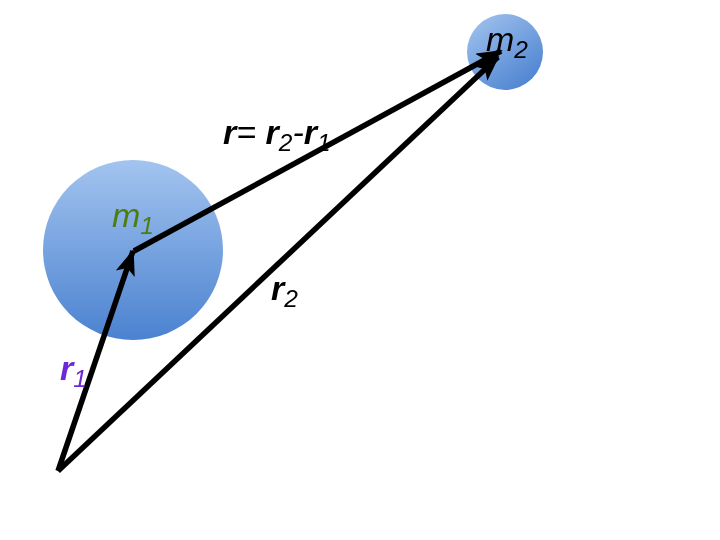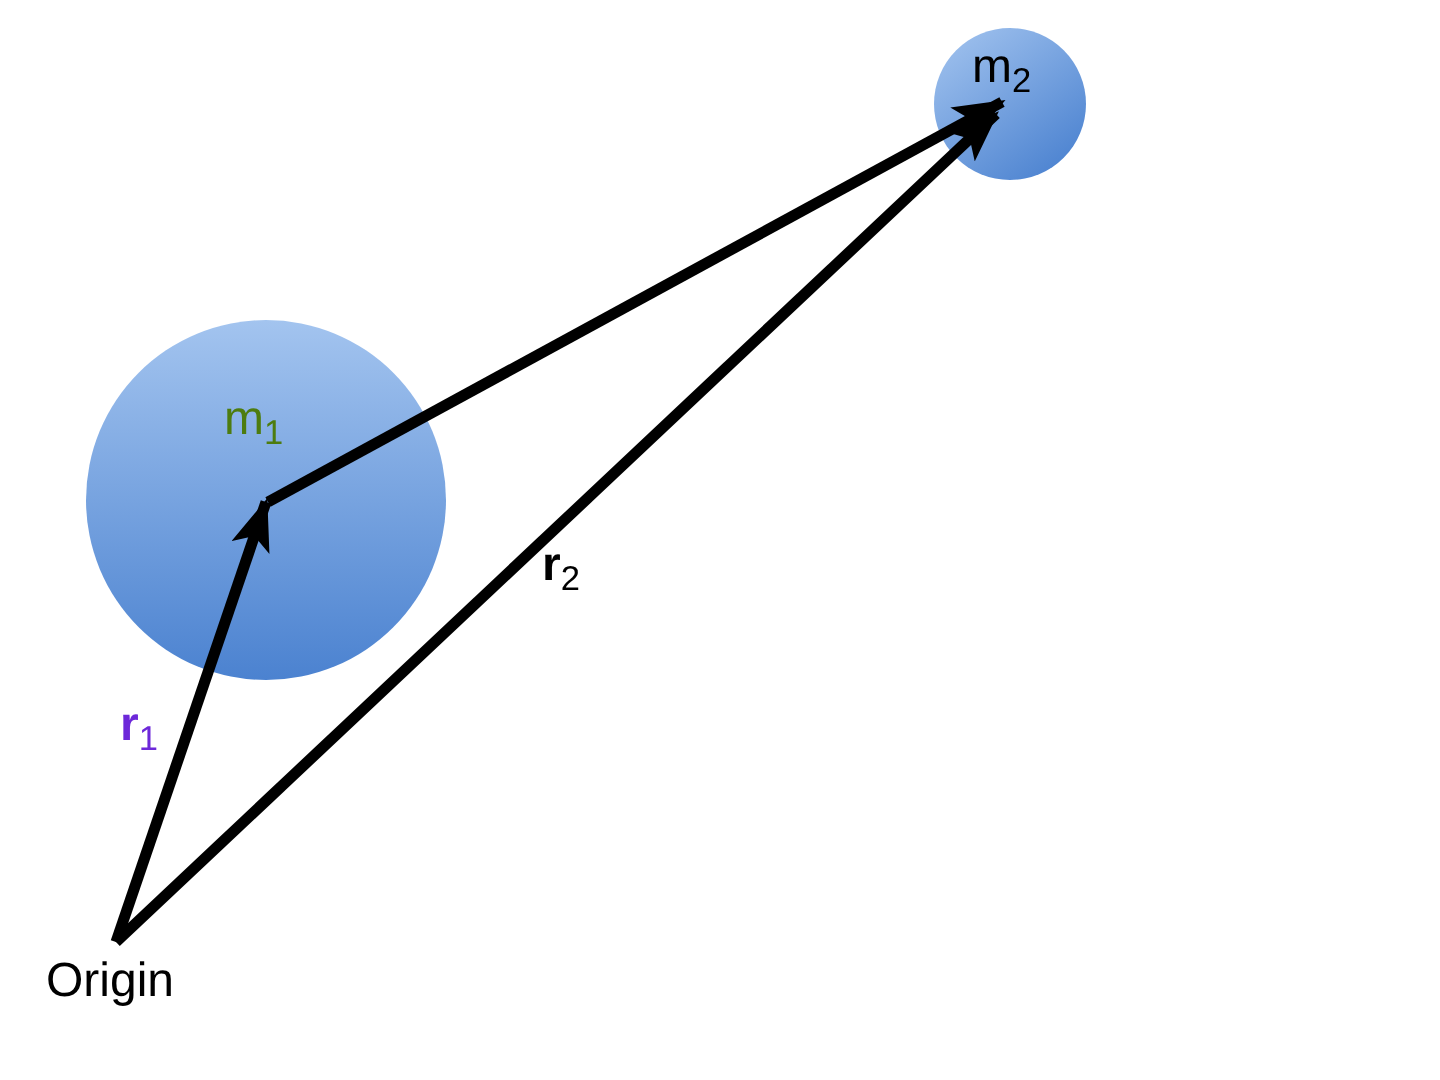--- a/index.html
+++ b/index.html
@@ -15,25 +15,26 @@
     font-family: "Liberation Sans", sans-serif;
     background: #ffffff;
   }
   .stage svg {
     position: absolute;
     left: 0;
     top: 0;
   }
   .lbl {
     position: absolute;
-    font-size: 24px;
+    font-size: 34px;
     line-height: 1.16;
     color: #000000;
     white-space: pre;
     user-select: none;
+    font-style: italic;
   }
   .lbl b { font-weight: bold; }
   .lbl sub {
     font-size: 72%;
     line-height: 0;
     vertical-align: baseline;
     position: relative;
     top: 0.28em;
   }
 </style>
@@ -64,20 +65,20 @@
         <line x1="58" y1="471" x2="133" y2="251" stroke="#000000" stroke-width="5.5" marker-end="url(#arrowhead)"></line>
         <line x1="58" y1="471" x2="498" y2="57" stroke="#000000" stroke-width="5.5" marker-end="url(#arrowhead)"></line>
         <line x1="134" y1="251" x2="501" y2="51" stroke="#000000" stroke-width="5.5" marker-end="url(#arrowhead)"></line>
       </g>
   </svg>
 
   <div class="lbl" style="left: 112px; top: 196px; color: #4d7c0f;"><span>m</span><sub>1</sub></div>
 
   <div class="lbl" style="left: 486px; top: 20px; color: rgb(0, 0, 0);"><span>m</span><sub>2</sub></div>
 
+  <div class="lbl" style="left: 223px; top: 113px; color: rgb(0, 0, 0);"><b>r</b><span>= </span><b>r</b><sub>2</sub><span>-</span><b>r</b><sub>1</sub></div>
 
   <div class="lbl" style="left: 271px; top: 269px; color: rgb(0, 0, 0);"><b>r</b><sub>2</sub></div>
 
   <div class="lbl" style="left: 60px; top: 349px; color: #6d28d9;"><b>r</b><sub>1</sub></div>
 
-  <div class="lbl" style="left: 23px; top: 477px; color: rgb(0, 0, 0);">Origin</div>
 
 </div>
 
 </body></html>

